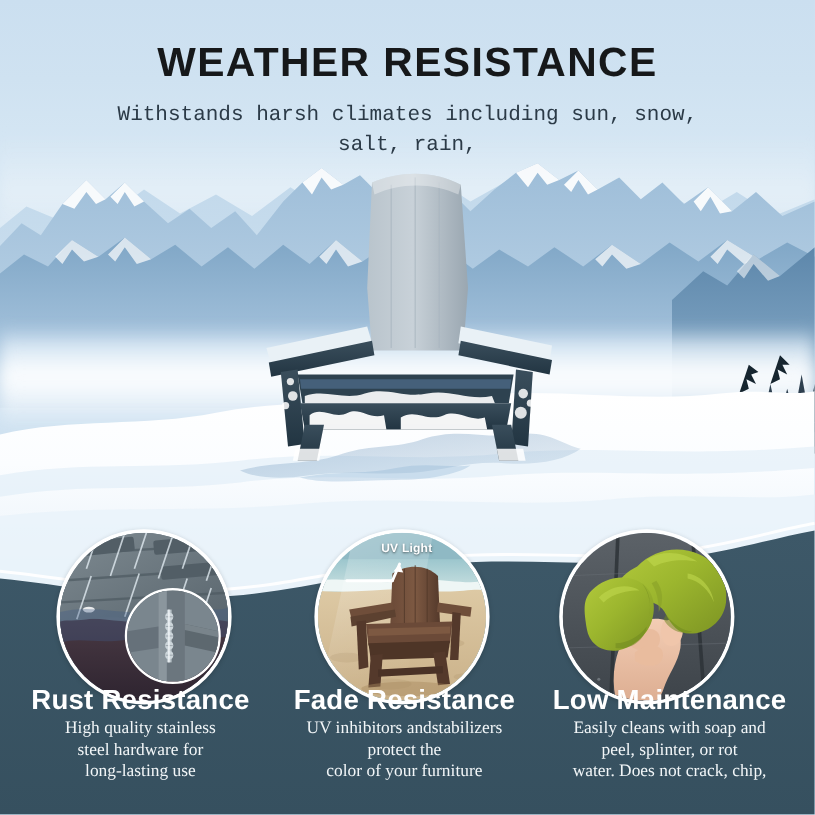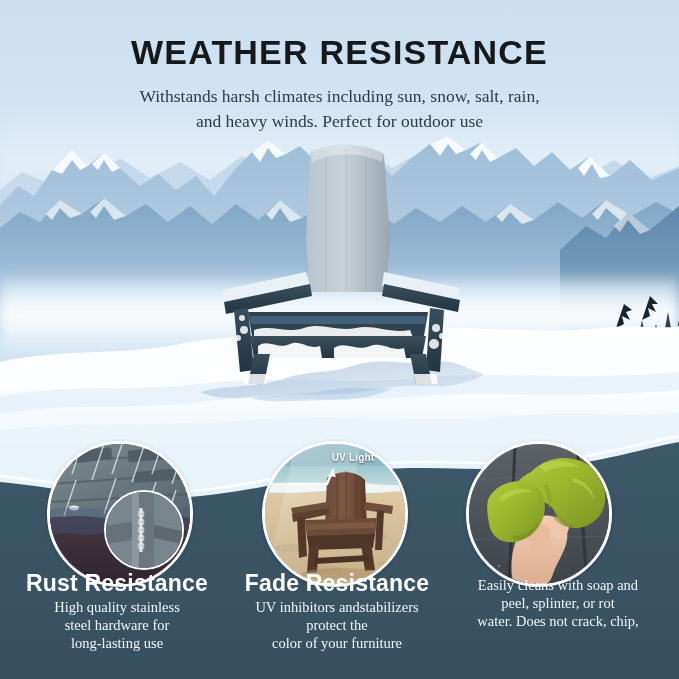--- a/index.html
+++ b/index.html
@@ -62,21 +62,21 @@
 
   
   .title{
     position:absolute;left:0;top:32px;width:679px;text-align:center;
     font-family:"Liberation Sans", sans-serif;
     font-size:34px;font-weight:bold;letter-spacing:1.2px;
     color:#16181a;line-height:40px;
   }
   .subtitle{
     position:absolute;left:90px;top:84px;width:499px;text-align:center;
-    font-family:Liberation Serif, serif;
+    font-family:Liberation Mono, monospace;
     font-size:17.5px;color:#2b3a47;line-height:25px;
   }
 
   
   .circ{
     position:absolute;width:140px;height:140px;border-radius:50%;
     border:3px solid #ffffff;overflow:hidden;
     box-shadow:0 1px 4px rgba(0,0,0,.18);
   }
   #circ1{left:47px;top:441px;}
@@ -84,21 +84,21 @@
   #circ3{left:466px;top:441px;}
   .circ svg{display:block;}
 
   .inset{
     position:absolute;left:54px;top:46px;width:76px;height:76px;
     border-radius:50%;border:2px solid #ffffff;overflow:hidden;
   }
   .inset svg{display:block;}
 
   .uvlabel{
-    position:absolute;left:18px;top:8px;width:140px;text-align:center;
+    position:absolute;left:4px;top:8px;width:140px;text-align:center;
     font-family:"Liberation Sans", sans-serif;
     font-size:10px;font-weight:bold;color:#ffffff;
     text-shadow:0 1px 2px rgba(0,0,0,.55);
     letter-spacing:.2px;
   }
   .uvarrow{position:absolute;left:22px;top:22px;width:70px;height:26px;}
 
   
   .feat{position:absolute;width:220px;text-align:center;}
   #feat1{left:7px;top:572px;}
@@ -335,21 +335,20 @@
         L679,249 L0,249 Z"></path>
       <path fill="none" stroke="#ffffff" stroke-width="2.4" opacity=".92" d="
         M0,46 C60,52 110,64 170,62 C240,60 300,40 370,34
         C440,28 500,38 560,30 C610,24 645,12 679,6"></path>
     </svg>
   </div>
 
   <div class="title">WEATHER RESISTANCE</div>
   <div class="subtitle">
     <div>Withstands harsh climates including sun, snow, salt, rain,</div>
-    <div>and heavy winds. Perfect for outdoor use</div>
   </div>
 
   <div class="circ" id="circ1">
     <svg width="140" height="140" viewBox="0 0 140 140">
       <defs>
         <linearGradient id="deckG" x1="0" y1="0" x2="1" y2="1">
           <stop offset="0" stop-color="#7e8a91"></stop>
           <stop offset="1" stop-color="#5a666e"></stop>
         </linearGradient>
         <linearGradient id="groundG" x1="0" y1="0" x2="0" y2="1">
@@ -589,20 +588,21 @@
   <div class="feat" id="feat2">
     <div class="feat-title">Fade Resistance</div>
     <div class="feat-desc">
       <div>UV inhibitors andstabilizers</div>
       <div>protect the</div>
       <div>color of your furniture</div>
     </div>
   </div>
 
   <div class="feat" id="feat3">
+    <div class="feat-title">Low Maintenance</div>
     <div class="feat-desc">
       <div>Easily cleans with soap and</div>
       <div>peel, splinter, or rot</div>
       <div>water. Does not crack, chip,</div>
     </div>
   </div>
 
 </div>
 
 </body></html>

